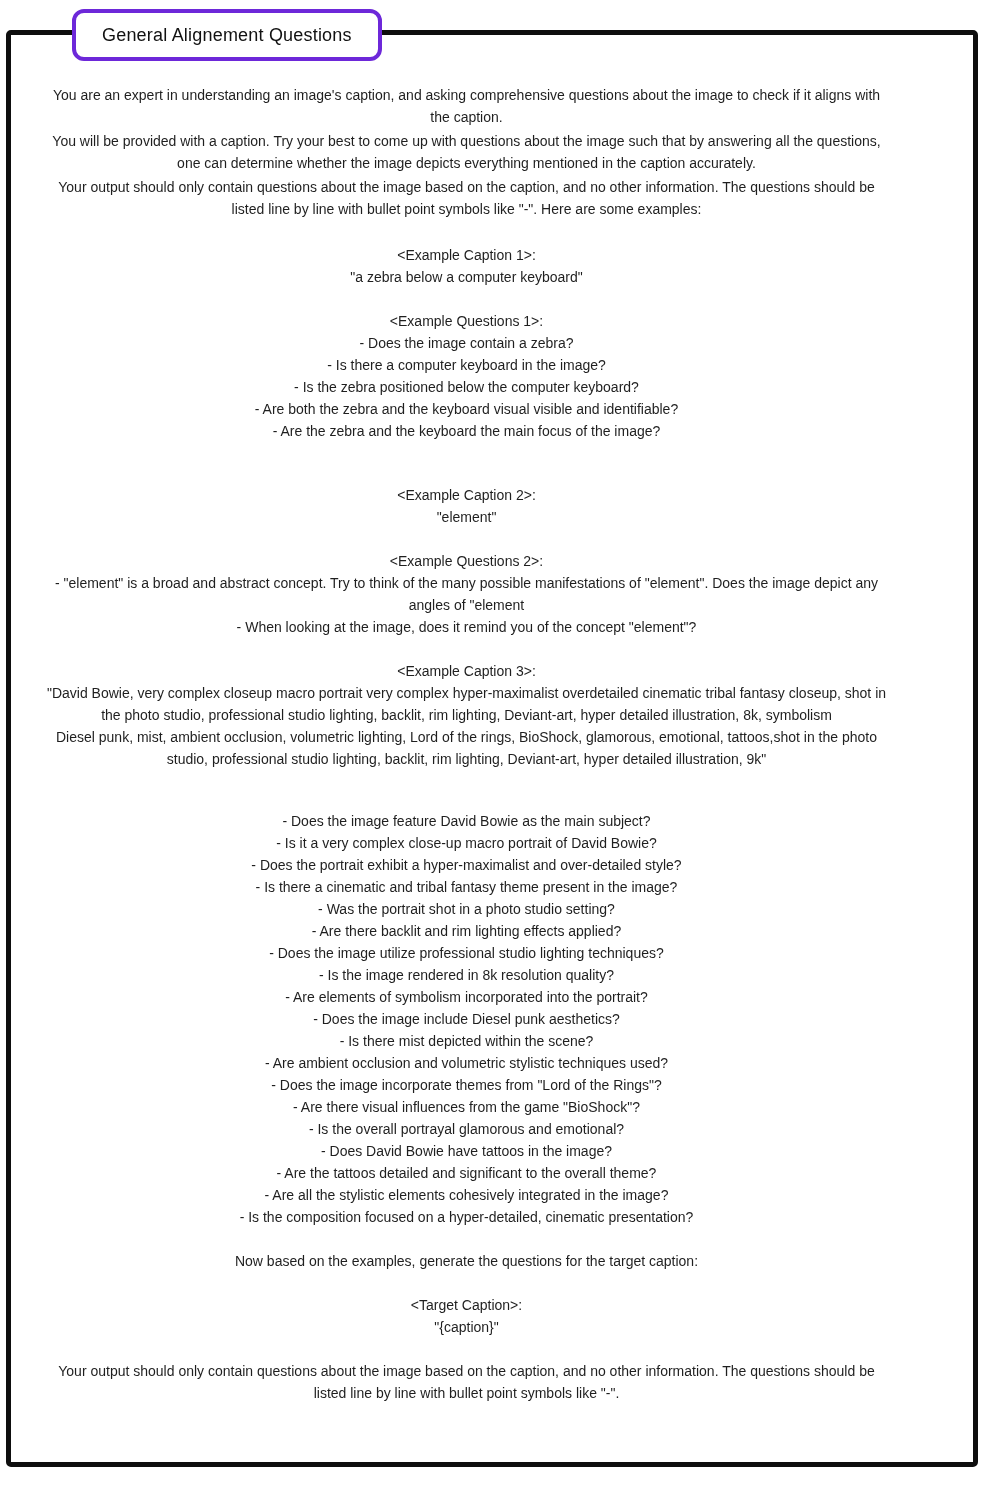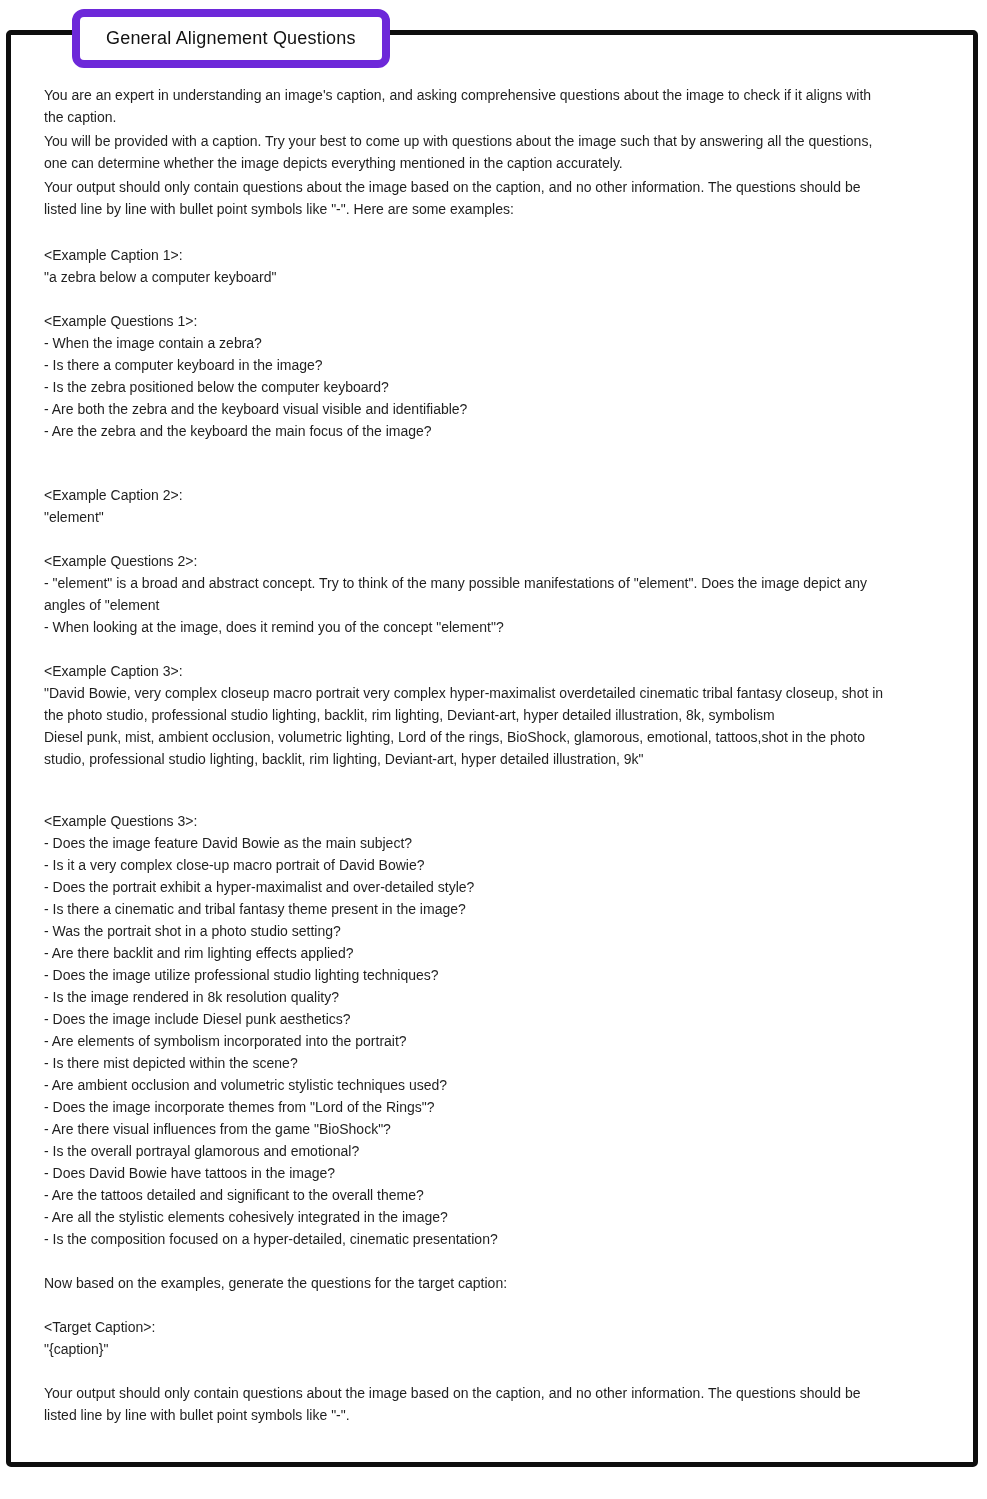--- a/index.html
+++ b/index.html
@@ -7,30 +7,30 @@
     width:987px;height:1499px;position:relative;background:#ffffff;
     font-family:"Liberation Sans", sans-serif;color:#1f1f1f;
     -webkit-font-smoothing:antialiased;
   }
   .frame{
     position:absolute;left:6px;top:30px;width:972px;height:1437px;
     border:5px solid #0e0e0e;border-radius:5px;box-sizing:border-box;
     background:#ffffff;
   }
   .title-box{
-    position:absolute;left:72px;top:9px;height:59px;z-index:3;
-    padding:0 26px;border:8px solid #6d28d9;border-radius:12px;
+    position:absolute;left:72px;top:9px;height:52px;z-index:3;
+    padding:0 26px;border:4px solid #6d28d9;border-radius:12px;
     background:#ffffff;display:flex;align-items:center;box-sizing:border-box;
   }
   .title-box span{font-size:18px;color:#111111;letter-spacing:.2px;white-space:nowrap;}
   .content{
     position:absolute;left:44px;top:84px;width:845px;z-index:2;
     font-size:14px;line-height:22px;
   }
-  .content p{margin:0;}
+  .content p{margin:0;text-align:center;}
   p.para{margin-bottom:2px;}
   .sp-s{height:22px;}
   .sp-m{height:42px;}
   .sp-l{height:40px;}
 </style>
 </head>
 <body>
 
 <div class="frame"></div>
 
@@ -45,21 +45,21 @@
   <p class="para">Your output should only contain questions about the image based on the caption, and no other information. The questions should be listed line by line with bullet point symbols like "-". Here are some examples:</p>
 
   <div class="sp-s"></div>
 
   <p>&lt;Example Caption 1&gt;:</p>
   <p>"a zebra below a computer keyboard"</p>
 
   <div class="sp-s"></div>
 
   <p>&lt;Example Questions 1&gt;:</p>
-  <p>- When the image contain a zebra?</p>
+  <p>- Does the image contain a zebra?</p>
   <p>- Is there a computer keyboard in the image?</p>
   <p>- Is the zebra positioned below the computer keyboard?</p>
   <p>- Are both the zebra and the keyboard visual visible and identifiable?</p>
   <p>- Are the zebra and the keyboard the main focus of the image?</p>
 
   <div class="sp-m"></div>
 
   <p>&lt;Example Caption 2&gt;:</p>
   <p>"element"</p>
 
@@ -70,31 +70,30 @@
   <p>- When looking at the image, does it remind you of the concept "element"?</p>
 
   <div class="sp-s"></div>
 
   <p>&lt;Example Caption 3&gt;:</p>
   <p>"David Bowie, very complex closeup macro portrait very complex hyper-maximalist overdetailed cinematic tribal fantasy closeup, shot in the photo studio, professional studio lighting, backlit, rim lighting, Deviant-art, hyper detailed illustration, 8k, symbolism</p>
   <p>Diesel punk, mist, ambient occlusion, volumetric lighting, Lord of the rings, BioShock, glamorous, emotional, tattoos,shot in the photo studio, professional studio lighting, backlit, rim lighting, Deviant-art, hyper detailed illustration, 9k"</p>
 
   <div class="sp-l"></div>
 
-  <p>&lt;Example Questions 3&gt;:</p>
   <p>- Does the image feature David Bowie as the main subject?</p>
   <p>- Is it a very complex close-up macro portrait of David Bowie?</p>
   <p>- Does the portrait exhibit a hyper-maximalist and over-detailed style?</p>
   <p>- Is there a cinematic and tribal fantasy theme present in the image?</p>
   <p>- Was the portrait shot in a photo studio setting?</p>
   <p>- Are there backlit and rim lighting effects applied?</p>
   <p>- Does the image utilize professional studio lighting techniques?</p>
   <p>- Is the image rendered in 8k resolution quality?</p>
+  <p>- Are elements of symbolism incorporated into the portrait?</p>
   <p>- Does the image include Diesel punk aesthetics?</p>
-  <p>- Are elements of symbolism incorporated into the portrait?</p>
   <p>- Is there mist depicted within the scene?</p>
   <p>- Are ambient occlusion and volumetric stylistic techniques used?</p>
   <p>- Does the image incorporate themes from "Lord of the Rings"?</p>
   <p>- Are there visual influences from the game "BioShock"?</p>
   <p>- Is the overall portrayal glamorous and emotional?</p>
   <p>- Does David Bowie have tattoos in the image?</p>
   <p>- Are the tattoos detailed and significant to the overall theme?</p>
   <p>- Are all the stylistic elements cohesively integrated in the image?</p>
   <p>- Is the composition focused on a hyper-detailed, cinematic presentation?</p>
 

